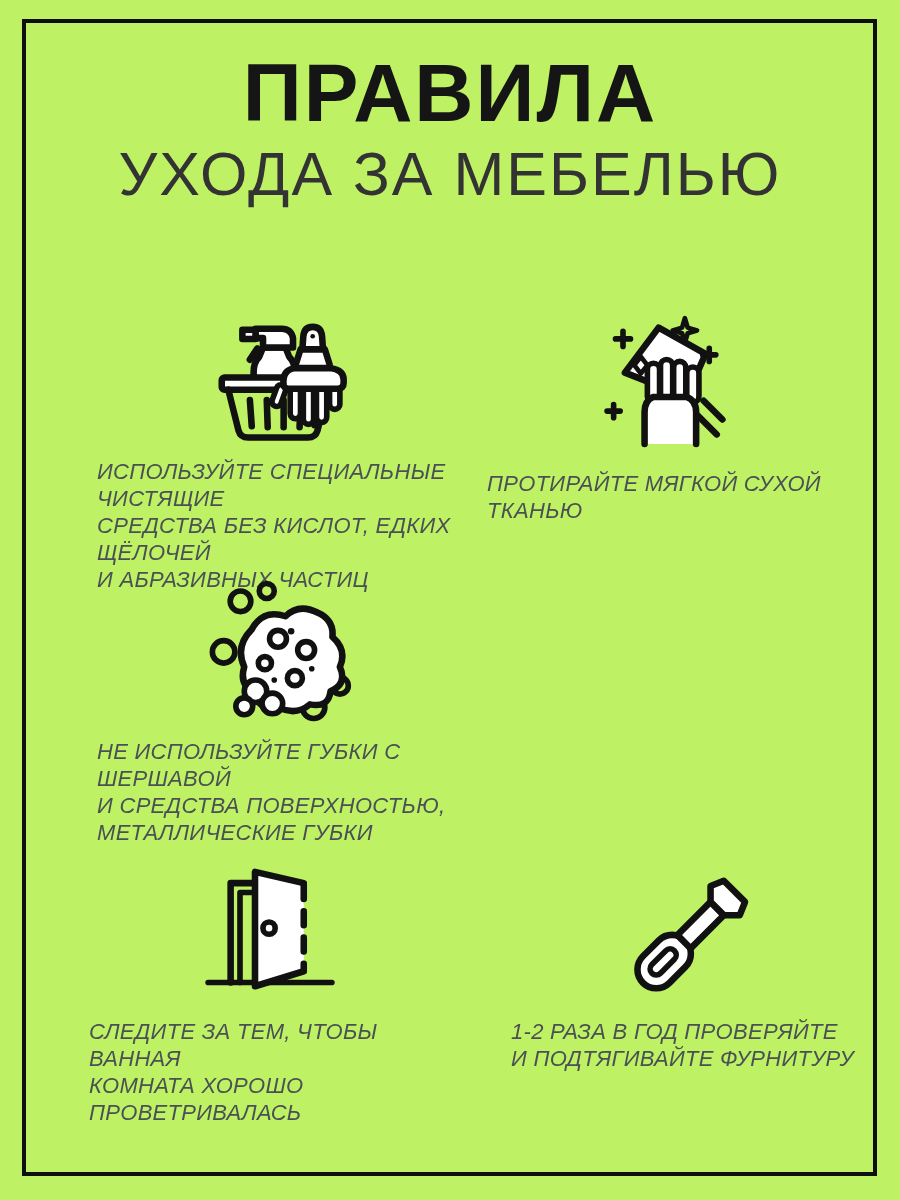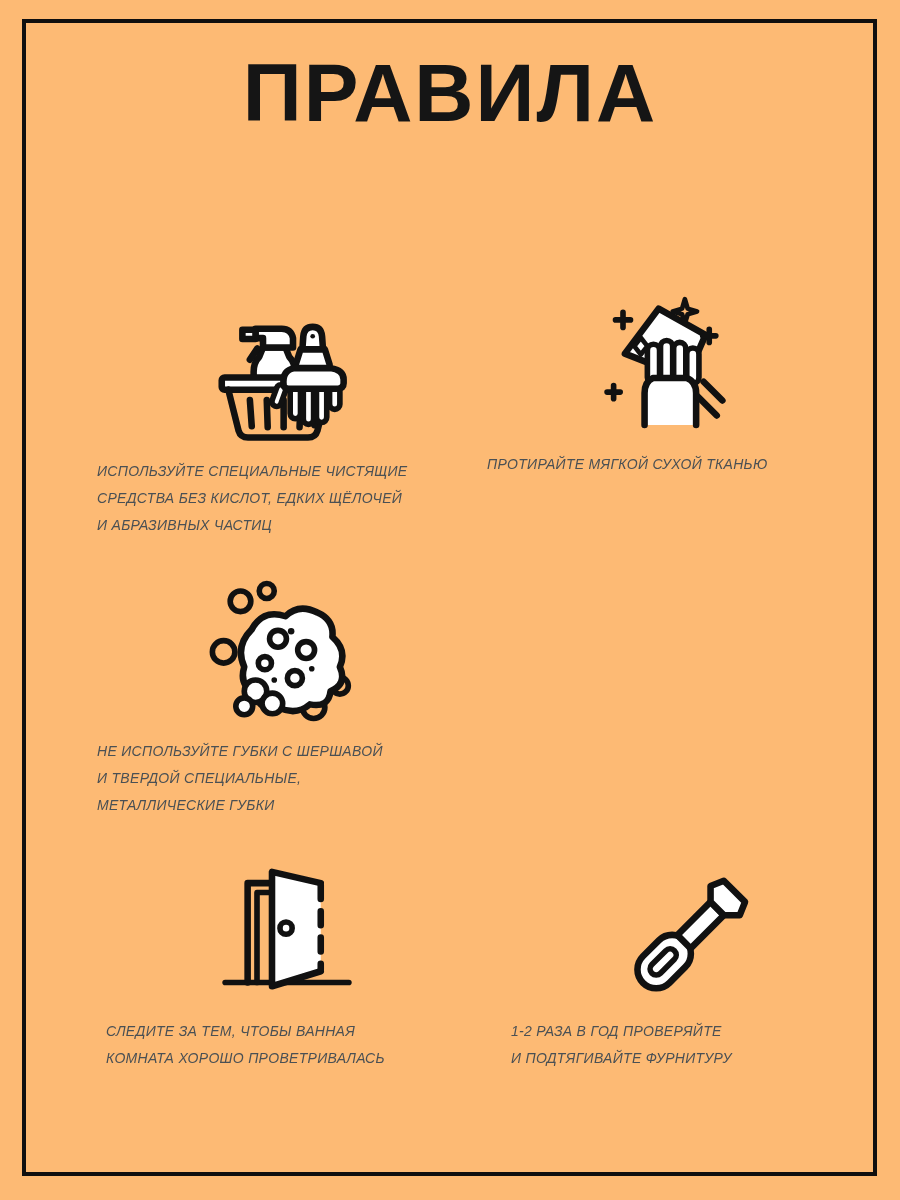--- a/index.html
+++ b/index.html
@@ -1,21 +1,21 @@
 <!DOCTYPE html>
 <html><head>
 <meta charset="utf-8">
 <style>
   * { margin: 0; padding: 0; box-sizing: border-box; }
   html, body { background: #ffffff; }
   .poster {
     position: relative;
     width: 900px;
     height: 1200px;
-    background: #fdba74;
+    background: #bef264;
     font-family: "Liberation Sans", sans-serif;
     overflow: hidden;
   }
   .frame {
     position: absolute;
     left: 22px; top: 19px;
     width: 855px; height: 1157px;
     border: 4px solid #0f0f0f;
   }
   .title {
@@ -48,37 +48,38 @@
     width: 150px; height: 150px;
     margin: 0 auto;
     color: #111111;
     display: flex;
     align-items: center;
     justify-content: center;
   }
   .icon-box svg { display: block; }
   .caption {
     margin-top: 13px;
-    font-size: 14px;
+    font-size: 22px;
     line-height: 27px;
     font-style: italic;
     font-weight: 400;
     letter-spacing: 0.3px;
     color: #4a5054;
     white-space: pre-line;
     text-align: left;
   }
 </style>
 </head>
 <body>
 
 <div class="poster">
   <div class="frame"></div>
 
   <h1 class="title">ПРАВИЛА</h1>
+  <h2 class="subtitle">УХОДА ЗА МЕБЕЛЬЮ</h2>
 
   <figure class="cell" style="left:97px; top:295px;">
     <div class="icon-box">
       <svg viewBox="0 0 160 160" width="150" height="150" fill="none" stroke="currentColor" stroke-width="7" stroke-linecap="round" stroke-linejoin="round">
 
         <path d="M64,56 L60,66 Q54,72 54,82 L54,94 L98,94 L98,82 Q98,72 92,66 L88,56 Z" fill="#fff"></path>
         <path d="M56,36 L84,36 Q94,36 96,46 L96,56 L64,56 L64,46 L56,46 Z" fill="#fff"></path>
         <rect x="42" y="37" width="14" height="10" fill="#fff"></rect>
         <path d="M58,57 L50,69"></path>
 
@@ -103,21 +104,21 @@
         <rect x="80" y="96" width="10" height="24" rx="5" transform="rotate(20 85 96)" fill="#fff" stroke-width="6"></rect>
 
         <path d="M86,96 Q84,80 98,78 L136,78 Q150,80 150,90 L150,94 Q150,100 142,100 L94,100 Q86,100 86,96 Z" fill="#fff"></path>
       </svg>
     </div>
     <figcaption class="caption">ИСПОЛЬЗУЙТЕ СПЕЦИАЛЬНЫЕ ЧИСТЯЩИЕ
 СРЕДСТВА БЕЗ КИСЛОТ, ЕДКИХ ЩЁЛОЧЕЙ
 И АБРАЗИВНЫХ ЧАСТИЦ</figcaption>
   </figure>
 
-  <figure class="cell" style="left:487px; top:288px;">
+  <figure class="cell" style="left:487px; top:307px;">
     <div class="icon-box">
       <svg viewBox="0 0 160 160" width="150" height="150" fill="none" stroke="currentColor" stroke-width="7" stroke-linecap="round" stroke-linejoin="round">
 
         <path d="M70,22 L120,50 L100,96 L34,70 Z" fill="#fff"></path>
 
         <path d="M44,62 l7,-9 7,9 -7,9 Z" stroke-width="5"></path>
 
         <rect x="58" y="60" width="13" height="42" rx="6.5" fill="#fff" stroke-width="6"></rect>
         <rect x="72" y="56" width="13" height="48" rx="6.5" fill="#fff" stroke-width="6"></rect>
         <rect x="86" y="58" width="13" height="46" rx="6.5" fill="#fff" stroke-width="6"></rect>
@@ -157,26 +158,26 @@
         <circle cx="94" cy="60" r="3.5" fill="#111" stroke="none"></circle>
         <circle cx="76" cy="112" r="3" fill="#111" stroke="none"></circle>
         <circle cx="116" cy="100" r="3" fill="#111" stroke="none"></circle>
 
         <circle cx="56" cy="124" r="12" fill="#fff" stroke-width="6"></circle>
         <circle cx="74" cy="137" r="11" fill="#fff" stroke-width="6"></circle>
         <circle cx="44" cy="140" r="9" fill="#fff" stroke-width="6"></circle>
       </svg>
     </div>
     <figcaption class="caption">НЕ ИСПОЛЬЗУЙТЕ ГУБКИ С ШЕРШАВОЙ
-И ТВЕРДОЙ СПЕЦИАЛЬНЫЕ,
+И СРЕДСТВА ПОВЕРХНОСТЬЮ,
 МЕТАЛЛИЧЕСКИЕ ГУБКИ</figcaption>
   </figure>
 
 
-  <figure class="cell" style="left:106px; top:855px;">
+  <figure class="cell" style="left:89px; top:855px;">
     <div class="icon-box">
       <svg viewBox="0 0 160 160" width="150" height="150" fill="none" stroke="currentColor" stroke-width="7" stroke-linecap="round" stroke-linejoin="round">
 
         <path d="M14,136 L146,136" stroke-width="6"></path>
 
         <path d="M38,136 L38,30 L64,30"></path>
         <path d="M48,136 L48,40 L64,40" stroke-width="6"></path>
 
         <path d="M116,30 L64,18 L64,140 L116,124" fill="#fff"></path>
         <path d="M116,32 L116,122" stroke-dasharray="15 13"></path>

